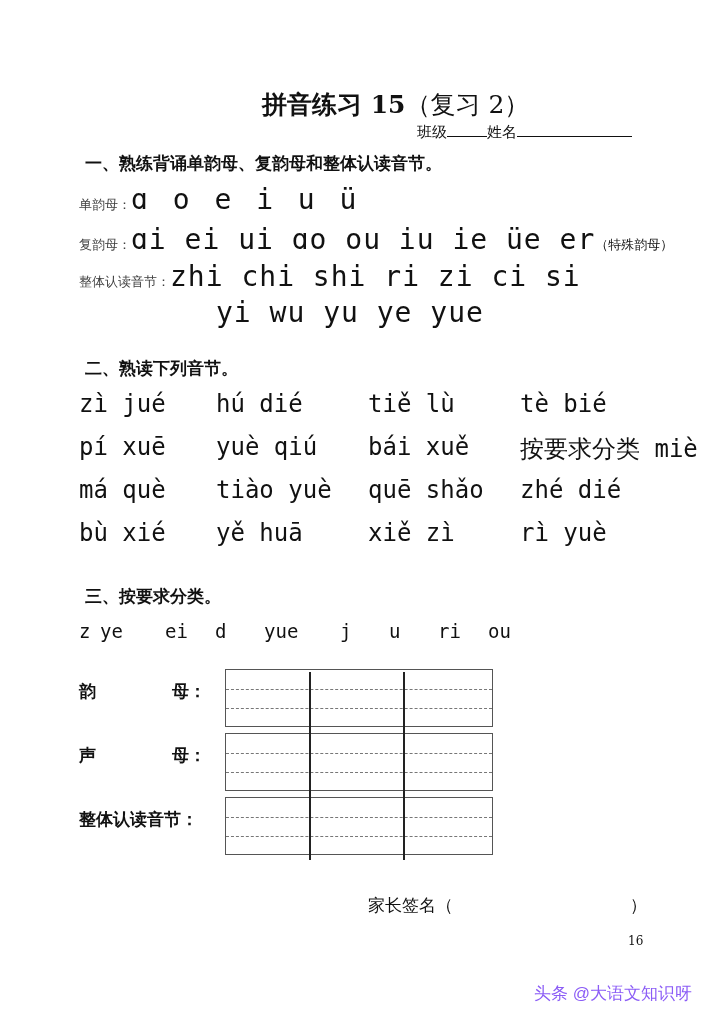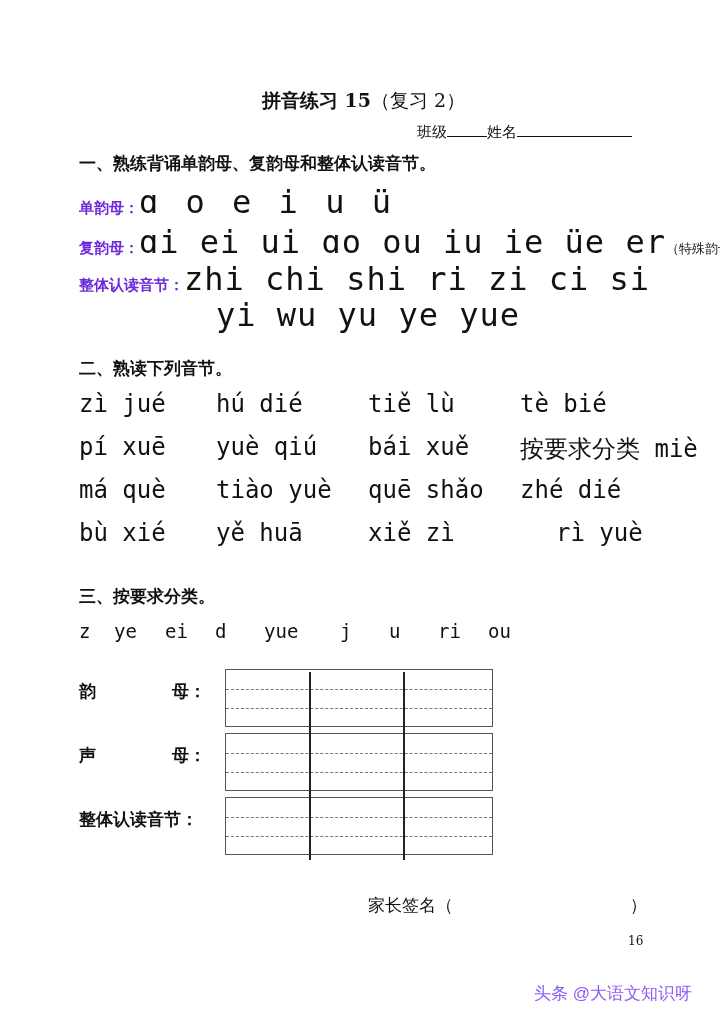--- a/index.html
+++ b/index.html
@@ -1,24 +1,24 @@
 <!DOCTYPE html>
 <html><head>
 <meta charset="utf-8">
 <style>
   html, body { margin: 0; padding: 0; background: #ffffff; }
   body { width: 720px; height: 1018px; position: relative; overflow: hidden; color: #111; font-family: "DejaVu Serif", serif; }
   .abs { position: absolute; white-space: nowrap; }
-  .title { left: 262px; top: 88px; font-size: 19px; font-weight: bold; }
+  .title { left: 262px; top: 88px; font-size: 25px; font-weight: bold; }
   .title .paren { font-weight: normal; }
   .class-name { left: 417px; top: 121px; font-size: 15px; }
   .blank { display: inline-block; border-bottom: 1.2px solid #111; height: 15px; vertical-align: baseline; }
-  .heading { font-size: 17px; font-weight: bold; font-family: "DejaVu Sans", sans-serif; }
-  .label { font-size: 15px; font-family: "DejaVu Sans", sans-serif; color: #6d28d9; font-weight: bold; }
-  .py { font-family: "DejaVu Sans Mono", monospace; font-size: 32px; letter-spacing: 1px; }
+  .heading { font-size: 17px; font-weight: bold; font-family: "DejaVu Sans", sans-serif; margin-left: 6px; }
+  .label { font-size: 13px; font-family: "DejaVu Sans", sans-serif; color: #404040; }
+  .py { font-family: "DejaVu Sans Mono", monospace; font-size: 28px; letter-spacing: 1px; }
   .py-sm { font-family: "DejaVu Sans Mono", monospace; font-size: 19px; }
   .note { font-size: 13px; font-family: "DejaVu Sans", sans-serif; }
   .cell { position: absolute; font-family: "DejaVu Sans Mono", monospace; font-size: 24px; white-space: nowrap; }
   .box { position: absolute; left: 225px; width: 268px; height: 58px; border: 1.2px solid #555; box-sizing: border-box; }
   .box .dash { position: absolute; left: 0; right: 0; border-top: 1px dashed #777; }
   .vline { position: absolute; width: 1.5px; background: #222; }
   .row-label { position: absolute; font-size: 17px; font-weight: bold; font-family: "DejaVu Sans", sans-serif; }
   .watermark { font-family: Liberation Sans, sans-serif; font-size: 17px; color: #8b5cf6; }
 </style>
 </head>
@@ -60,28 +60,28 @@
   <div class="cell" style="left:520px; top:433px;">按要求分类 miè</div>
 
   <div class="cell" style="left:79px; top:476px;">má què</div>
   <div class="cell" style="left:216px; top:476px;">tiào yuè</div>
   <div class="cell" style="left:368px; top:476px;">quē shǎo</div>
   <div class="cell" style="left:520px; top:476px;">zhé dié</div>
 
   <div class="cell" style="left:79px; top:519px;">bù xié</div>
   <div class="cell" style="left:216px; top:519px;">yě huā</div>
   <div class="cell" style="left:368px; top:519px;">xiě zì</div>
-  <div class="cell" style="left:520px; top:519px;margin-left:36px;">rì yuè</div>
+  <div class="cell" style="left:520px; top:519px;">rì yuè</div>
 </div>
 
 <div class="abs heading" style="left:79px; top:585px;">三、按要求分类。</div>
 
 <div>
   <span class="abs py-sm" style="left:79px; top:620px;">z</span>
-  <span class="abs py-sm" style="left:114px; top:620px;">ye</span>
+  <span class="abs py-sm" style="left:100px; top:620px;">ye</span>
   <span class="abs py-sm" style="left:165px; top:620px;">ei</span>
   <span class="abs py-sm" style="left:215px; top:620px;">d</span>
   <span class="abs py-sm" style="left:264px; top:620px;">yue</span>
   <span class="abs py-sm" style="left:340px; top:620px;">j</span>
   <span class="abs py-sm" style="left:389px; top:620px;">u</span>
   <span class="abs py-sm" style="left:438px; top:620px;">ri</span>
   <span class="abs py-sm" style="left:488px; top:620px;">ou</span>
 </div>
 
 <span class="row-label" style="left:79px; top:680px;">韵</span>

